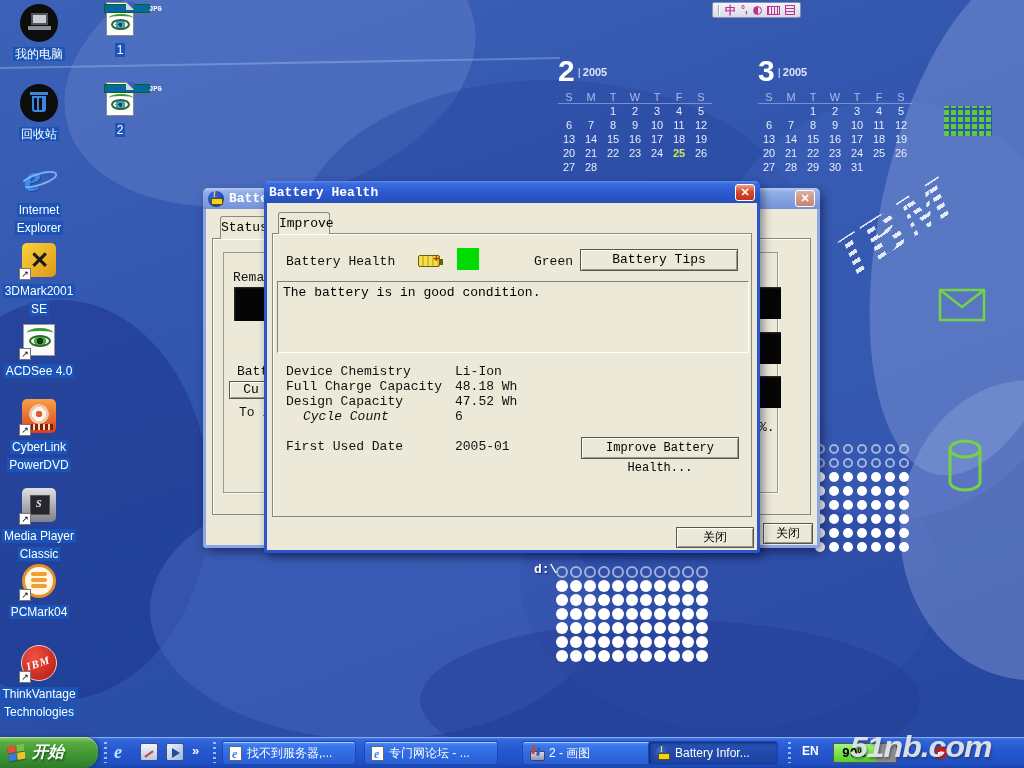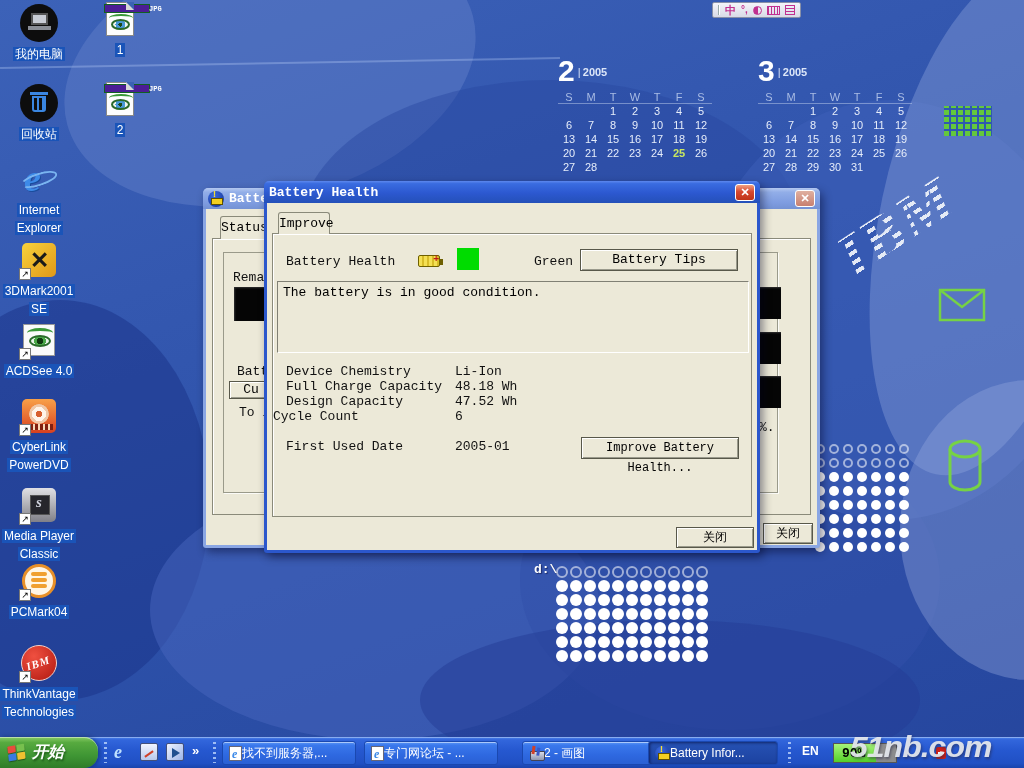--- a/index.html
+++ b/index.html
@@ -109,21 +109,21 @@
 
   .tvt { position:absolute; inset:1px; border-radius:50%;
     background:radial-gradient(circle at 35% 30%, #f05040, #b01810); border:1px solid #f4d0c8; }
   .tvt::before { content:"IBM"; position:absolute; left:4px; top:11px; color:#fff;
     font:bold italic 11px "Liberation Serif",serif; transform:rotate(-18deg); letter-spacing:1px; }
 
   .jpgfile { position:absolute; left:4px; top:0; width:28px; height:34px; background:#fdfdfd;
     border:1px solid #888; }
   .jpgfile::after { content:""; position:absolute; right:-1px; top:-1px;
     border-style:solid; border-width:0 8px 8px 0; border-color:#3a62b4 #3a62b4 #d8d8d8 #d8d8d8; }
-  .jpg-tag { position:absolute; left:-3px; top:1px; width:24px; height:9px; background:#4c1d95;
+  .jpg-tag { position:absolute; left:-3px; top:1px; width:24px; height:9px; background:#0369a1;
     color:#fff; font:bold 7px/9px "Liberation Mono",monospace; text-align:center; border:1px solid #116020;padding-left:44px; }
   .jpg-eye { position:absolute; left:4px; top:16px; width:19px; height:11px; border:2px solid #2a6a2a;
     border-radius:50%; background:radial-gradient(circle,#184818 0 2px,#4898d8 2px 5px,#eef6ee 5px); }
   .jpg-brow { position:absolute; left:2px; top:11px; width:24px; height:8px;
     border-top:2px solid #3a9838; border-radius:50%; }
 
   
   .win { position:absolute; border-radius:6px 6px 3px 3px; box-shadow:3px 4px 10px rgba(0,0,30,.45); }
   .tbar { height:21px; display:flex; align-items:center; padding:0 5px; gap:5px;
     border-radius:5px 5px 0 0; color:#fff; font:bold 13px "Liberation Mono",monospace; }
@@ -197,21 +197,21 @@
   .ql-e::before { content:"e"; font:bold italic 18px/18px "Liberation Serif",serif; color:#bfe0ff; }
   .ql-desk { background:linear-gradient(180deg,#f0f4ff,#b8c8ec); border:1px solid #44507a; border-radius:2px; }
   .ql-desk::after { content:""; position:absolute; left:3px; top:9px; width:10px; height:2px;
     background:#d04028; transform:rotate(-35deg); }
   .ql-media { background:linear-gradient(135deg,#f0f4ff,#9cb4e8); border:1px solid #44507a; border-radius:2px; }
   .ql-media::after { content:""; position:absolute; left:5px; top:4px;
     border-style:solid; border-width:5px 0 5px 8px; border-color:transparent transparent transparent #205090; }
   .overflow { position:absolute; top:6px; color:#fff; font:bold 13px "Liberation Sans",sans-serif; cursor:pointer; }
 
   .taskbtn { position:absolute; top:4px; height:24px; border-radius:3px; cursor:pointer;
-    border:1px solid #1a48b0; display:flex; align-items:center; padding:0 6px;
+    border:1px solid #1a48b0; display:flex; align-items:center; gap:5px; padding:0 6px;
     color:#fff; font:12px "Liberation Sans",sans-serif; white-space:nowrap; overflow:hidden;
     background:linear-gradient(180deg,#5a96f8 0%,#3a78ec 15%,#2e68e0 60%,#2a60d4 100%);
     box-shadow:inset 0 1px 0 rgba(255,255,255,.5); }
   .taskbtn.active { background:linear-gradient(180deg,#2652b4,#1c42a0);
     box-shadow:inset 1px 1px 3px rgba(0,0,40,.55); }
 
   .iepage { position:relative; width:13px; height:15px; background:#fff; border:1px solid #667; flex:none; }
   .iepage::before { content:"e"; position:absolute; left:2px; top:0px;
     font:bold italic 12px/14px "Liberation Serif",serif; color:#3d8ae8; }
   .painticon { position:relative; width:15px; height:15px; flex:none; }
@@ -652,21 +652,21 @@
       <div class="btn" style="left:313px;top:46px;width:158px;height:22px;line-height:20px;">Battery Tips</div>
 
       <div class="sunken" style="position:absolute;left:10px;top:78px;width:472px;height:72px;padding:3px 5px;font:13px 'Liberation Mono',monospace;">The battery is in good condition.</div>
 
       <div class="fieldlbl" style="left:19px;top:162px;">Device Chemistry</div>
       <div class="fieldlbl" style="left:188px;top:162px;text-align:center;">Li-Ion</div>
       <div class="fieldlbl" style="left:19px;top:177px;">Full Charge Capacity</div>
       <div class="fieldlbl" style="left:188px;top:177px;">48.18 Wh</div>
       <div class="fieldlbl" style="left:19px;top:192px;">Design Capacity</div>
       <div class="fieldlbl" style="left:188px;top:192px;">47.52 Wh</div>
-      <div class="fieldlbl" style="left:6px;top:207px;">Cycle Count</div>
+      <div class="fieldlbl" style="left:36px;top:207px;font-style:italic;">Cycle Count</div>
       <div class="fieldlbl" style="left:188px;top:207px;">6</div>
       <div class="fieldlbl" style="left:19px;top:237px;">First Used Date</div>
       <div class="fieldlbl" style="left:188px;top:237px;">2005-01</div>
 
       <div class="btn" style="left:314px;top:234px;width:158px;height:22px;line-height:20px;font-size:12px;">Improve Battery Health...</div>
       <div class="btn btn-cn" style="left:409px;top:324px;width:78px;height:21px;line-height:19px;">关闭</div>
     </div>
   </div>
 
   <div class="taskbar">

